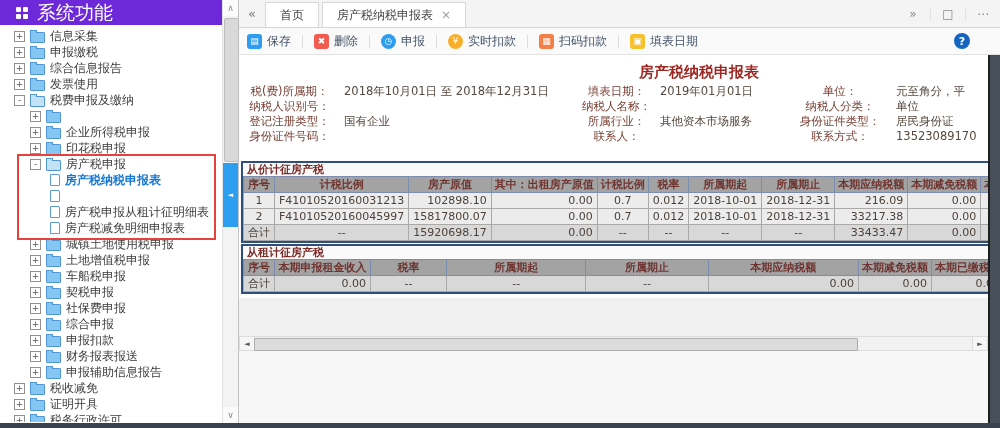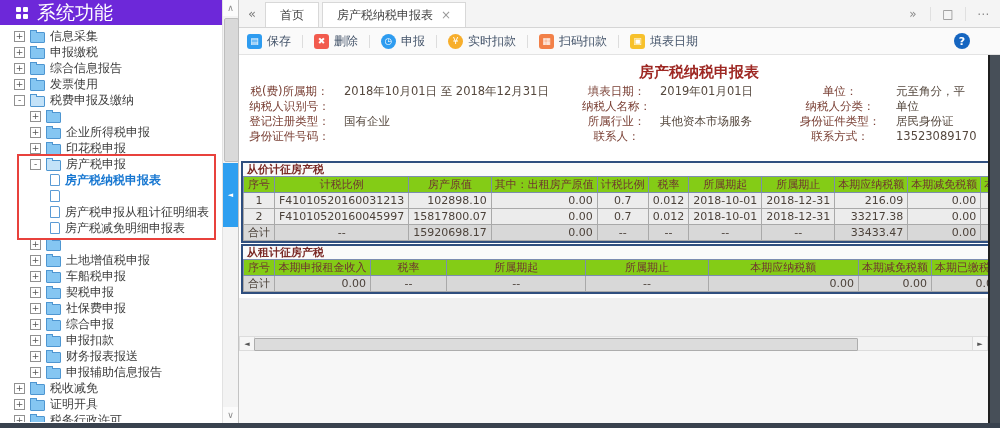--- a/index.html
+++ b/index.html
@@ -60,21 +60,21 @@
   #content{position:absolute;left:0;top:55px;width:749px;height:336px;background:#f0f0f0;overflow:hidden;}
   #form{background:#fff;width:749px;padding-bottom:3px;}
   #form-title{width:920px;text-align:center;font-size:15px;font-weight:bold;color:#9e2823;padding-top:8px;height:21px;}
   #fields{display:grid;grid-template-columns:105px 233px 83px 128px 108px 1fr;width:749px;box-sizing:border-box;}
   .f-label{text-align:center;padding-right:4px;color:#7a4035;font-size:11.5px;height:15px;line-height:15px;white-space:nowrap;overflow:hidden;}
   .f-value{text-align:left;color:#55483e;font-size:11.5px;height:15px;line-height:15px;white-space:nowrap;overflow:hidden;}
   #tables{margin-left:2px;margin-top:17px;}
   .tbl-block{border:2px solid #2f4e7e;box-sizing:content-box;background:#fafafa;margin-bottom:1px;}
   .tbl-title{font-size:11px;font-weight:bold;color:#7b2a26;padding:0 4px;height:13px;line-height:13px;}
   .tbl-block table{border-collapse:collapse;table-layout:fixed;}
-  .tbl-block th{background:#84cc16;color:#6e3430;font-size:11px;font-weight:normal;border:1px solid #7c8db0;
+  .tbl-block th{background:#a3a3a3;color:#6e3430;font-size:11px;font-weight:bold;border:1px solid #7c8db0;
                 height:15px;padding:0 3px;white-space:nowrap;overflow:hidden;}
   .tbl-block td{background:#ececec;color:#4c423a;font-size:11px;border:1px solid #a9a9a9;height:15px;
                 padding:0 4px;white-space:nowrap;overflow:hidden;}
   .tbl-block tr.total td{background:#d8d8d8;}
   
   #hscroll{position:absolute;left:0;top:336px;width:749px;height:15px;background:#f2f2f2;border:1px solid #dcdcdc;box-sizing:border-box;}
   .h-arrow{position:absolute;top:0;width:14px;height:13px;font-size:7px;color:#555;display:flex;align-items:center;justify-content:center;background:#f6f6f6;}
   .h-arrow.left{left:0;border-right:1px solid #ddd;}
   .h-arrow.right{right:0;border-left:1px solid #ddd;}
   #h-thumb{position:absolute;left:14px;top:1px;width:602px;height:11px;background:#dcdcdc;border:1px solid #adadad;border-radius:1px;}
@@ -154,20 +154,21 @@
           <span class="ic doc"></span>
           <span class="lb">房产税申报从租计征明细表</span>
         </div>
         <div class="trow lv3">
           <span class="ic doc"></span>
           <span class="lb">房产税减免明细申报表</span>
         </div>
         <div class="trow lv2">
           <span class="exp">+</span>
           <span class="ic folder"></span>
+          <span class="lb">城镇土地使用税申报</span>
         </div>
         <div class="trow lv2">
           <span class="exp">+</span>
           <span class="ic folder"></span>
           <span class="lb">土地增值税申报</span>
         </div>
         <div class="trow lv2">
           <span class="exp">+</span>
           <span class="ic folder"></span>
           <span class="lb">车船税申报</span>

